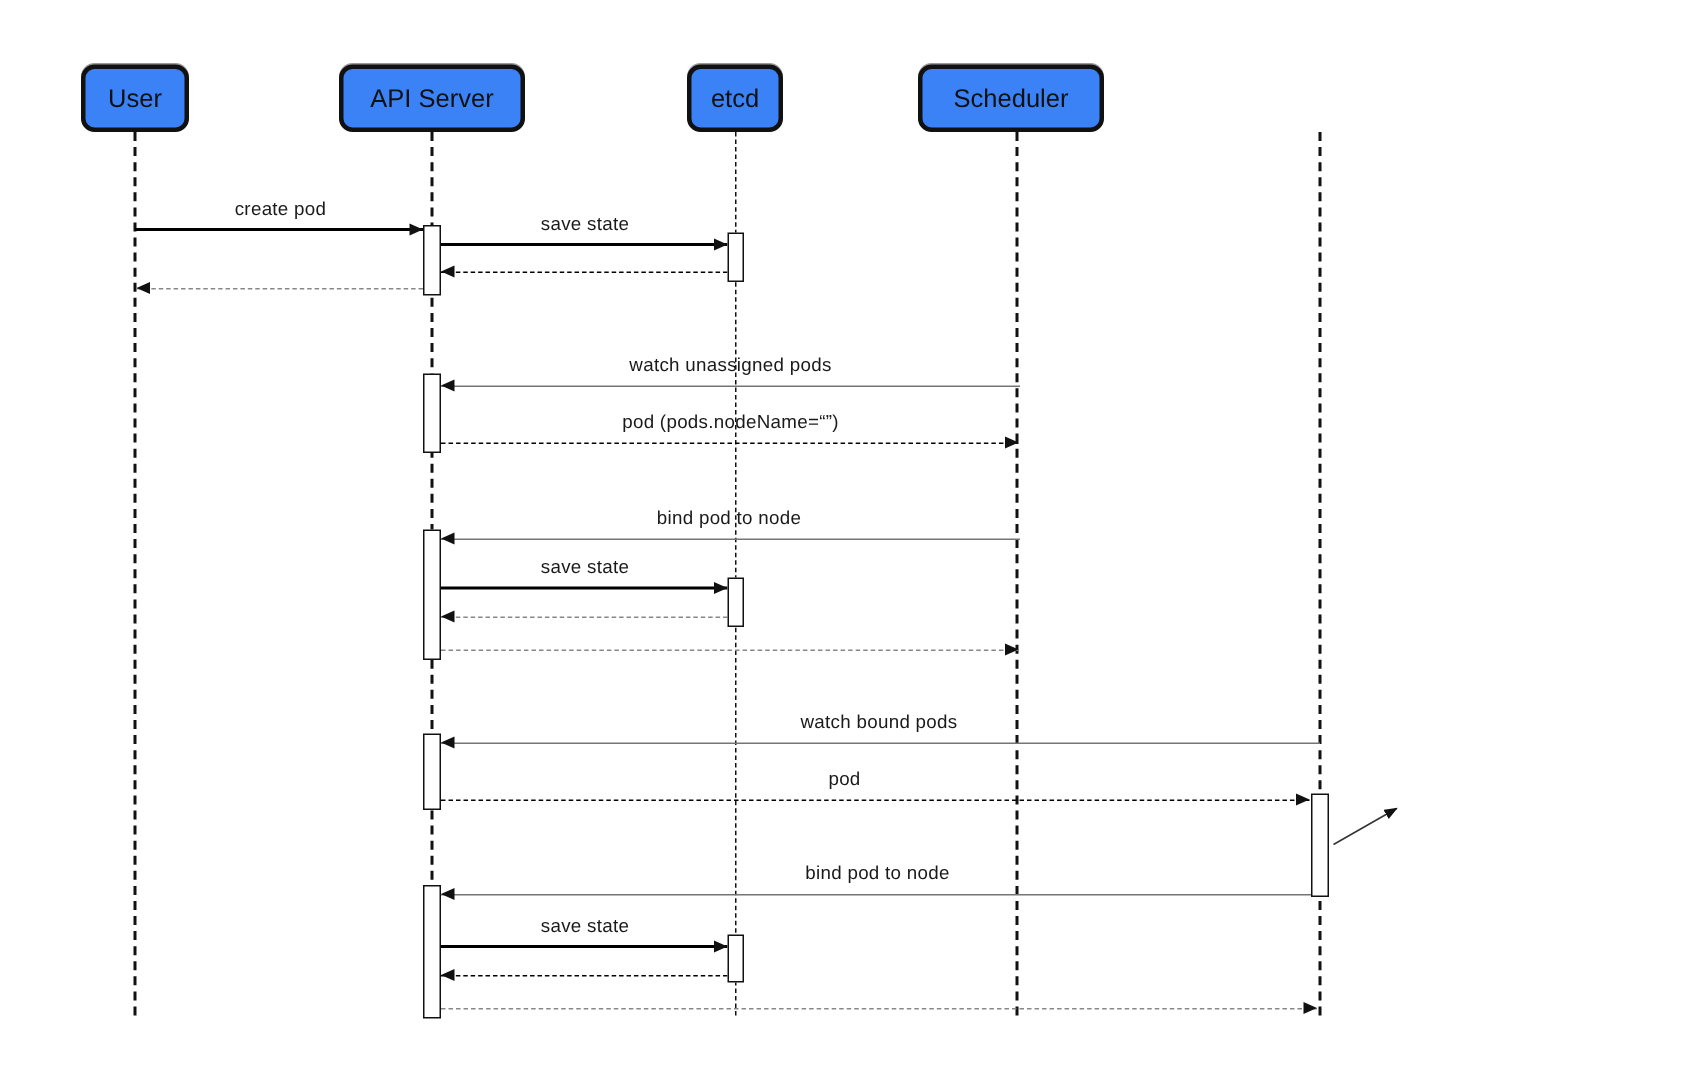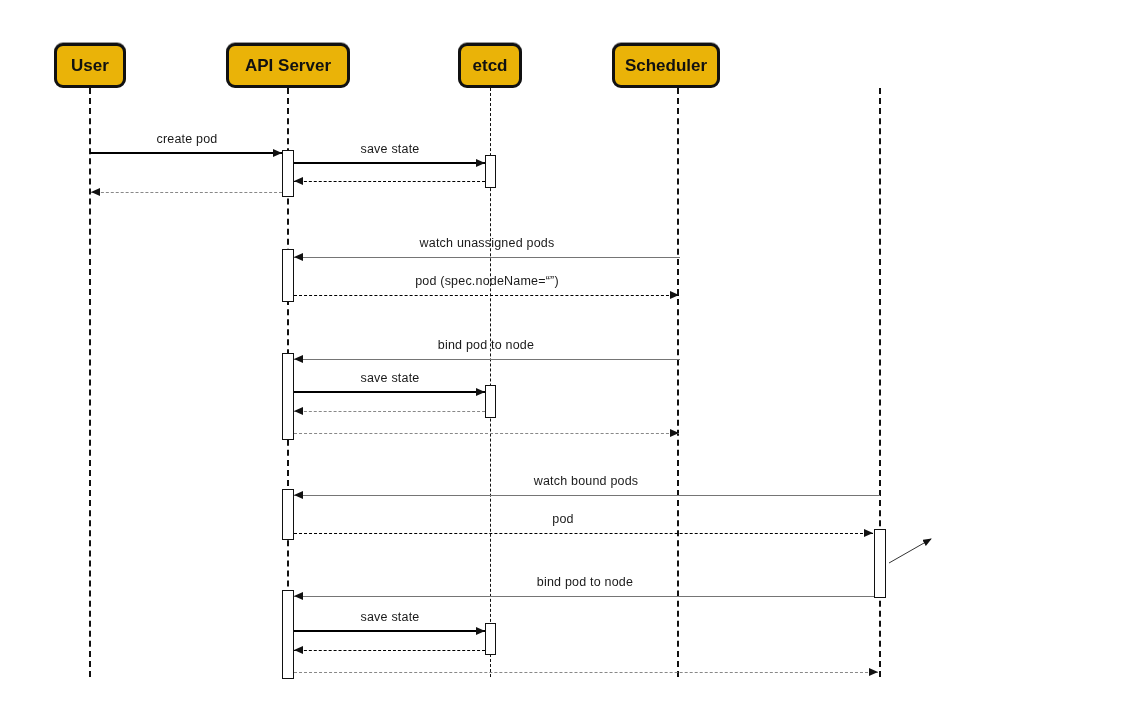--- a/index.html
+++ b/index.html
@@ -1,22 +1,22 @@
 <!DOCTYPE html>
 <html><head>
 <meta charset="utf-8">
 <style>
   html,body{margin:0;padding:0;background:#ffffff;}
   body{font-family:"Liberation Sans","DejaVu Sans",sans-serif;}
   #stage{position:relative;width:1122px;height:715px;background:#ffffff;overflow:hidden;}
   .actor-box{
     position:absolute;top:43px;height:45px;box-sizing:border-box;
-    background:#eab308;border:3px solid #111111;border-radius:9px;
+    background:#3b82f6;border:3px solid #111111;border-radius:9px;
     display:flex;align-items:center;justify-content:center;
-    font-size:17px;font-weight:bold;color:#111111;z-index:6;
+    font-size:17px;font-weight:normal;color:#111111;z-index:6;
     box-shadow:0 -1px 0 #999;
     text-align:right;
   }
   .lifeline{position:absolute;width:0;z-index:1;}
   .activation{
     position:absolute;box-sizing:border-box;background:#ffffff;
     border:1.5px solid #111111;z-index:3;
   }
   .msg-line{position:absolute;height:0;z-index:2;}
   .arrow-head{position:absolute;width:0;height:0;z-index:4;}
@@ -43,21 +43,21 @@
       </marker>
     </defs>
     <line id="note-connector-line" stroke="#333333" stroke-width="1" marker-end="url(#ah)" x1="889" y1="563" x2="931" y2="539"></line>
   </svg>
 <div class="actor-box" style="left: 54px; width: 72px;">User</div>
     <div class="lifeline" style="left: 89px; top: 88px; height: 589px; border-left: 2px dashed rgb(17, 17, 17);"></div>
     <div class="actor-box" style="left: 226px; width: 124px;">API Server</div>
     <div class="lifeline" style="left: 287px; top: 88px; height: 589px; border-left: 2px dashed rgb(17, 17, 17);"></div>
     <div class="actor-box" style="left: 458px; width: 64px;">etcd</div>
     <div class="lifeline" style="left: 489.5px; top: 88px; height: 589px; border-left: 1px dashed rgb(17, 17, 17);"></div>
-    <div class="actor-box" style="left: 612px; width: 108px;">Scheduler</div>
+    <div class="actor-box" style="left: 612px; width: 124px;">Scheduler</div>
     <div class="lifeline" style="left: 677px; top: 88px; height: 589px; border-left: 2px dashed rgb(17, 17, 17);"></div>
     <div class="lifeline" style="left: 879px; top: 88px; height: 589px; border-left: 2px dashed rgb(17, 17, 17);"></div>
     <div class="activation" style="left: 282px; top: 150px; width: 12px; height: 47px;"></div>
     <div class="activation" style="left: 485px; top: 155px; width: 11px; height: 33px;"></div>
     <div class="activation" style="left: 282px; top: 249px; width: 12px; height: 53px;"></div>
     <div class="activation" style="left: 282px; top: 353px; width: 12px; height: 87px;"></div>
     <div class="activation" style="left: 485px; top: 385px; width: 11px; height: 33px;"></div>
     <div class="activation" style="left: 282px; top: 489px; width: 12px; height: 51px;"></div>
     <div class="activation" style="left: 874px; top: 529px; width: 12px; height: 69px;"></div>
     <div class="activation" style="left: 282px; top: 590px; width: 12px; height: 89px;"></div>
@@ -70,21 +70,21 @@
     <div class="msg-label" style="left: 280px; top: 142px;">save state</div>
     <div class="msg-line" style="left: 294px; width: 191px; top: 180.5px; border-top: 1px dashed rgb(0, 0, 0);"></div>
     <div class="arrow-head" style="left: 294px; top: 176.5px; border-top: 4.5px solid transparent; border-bottom: 4.5px solid transparent; border-right: 9px solid rgb(17, 17, 17);"></div>
     <div class="msg-line" style="left: 91px; width: 191px; top: 191.5px; border-top: 1px dashed rgb(136, 136, 136);"></div>
     <div class="arrow-head" style="left: 91px; top: 187.5px; border-top: 4.5px solid transparent; border-bottom: 4.5px solid transparent; border-right: 9px solid rgb(17, 17, 17);"></div>
     <div class="msg-line" style="left: 294px; width: 386px; top: 256.5px; border-top: 1px solid rgb(117, 117, 117);"></div>
     <div class="arrow-head" style="left: 294px; top: 252.5px; border-top: 4.5px solid transparent; border-bottom: 4.5px solid transparent; border-right: 9px solid rgb(17, 17, 17);"></div>
     <div class="msg-label" style="left: 377px; top: 236px;">watch unassigned pods</div>
     <div class="msg-line" style="left: 294px; width: 385px; top: 294.5px; border-top: 1px dashed rgb(0, 0, 0);"></div>
     <div class="arrow-head" style="left: 670px; top: 290.5px; border-top: 4.5px solid transparent; border-bottom: 4.5px solid transparent; border-left: 9px solid rgb(17, 17, 17);"></div>
-    <div class="msg-label" style="left: 377px; top: 274px;">pod (spec.nodeName=“”)</div>
+    <div class="msg-label" style="left: 377px; top: 274px;">pod (pods.nodeName=“”)</div>
     <div class="msg-line" style="left: 294px; width: 386px; top: 358.5px; border-top: 1px solid rgb(117, 117, 117);"></div>
     <div class="arrow-head" style="left: 294px; top: 354.5px; border-top: 4.5px solid transparent; border-bottom: 4.5px solid transparent; border-right: 9px solid rgb(17, 17, 17);"></div>
     <div class="msg-label" style="left: 376px; top: 338px;">bind pod to node</div>
     <div class="msg-line" style="left: 294px; width: 191px; top: 391px; border-top: 2px solid rgb(0, 0, 0);"></div>
     <div class="arrow-head" style="left: 476px; top: 387.5px; border-top: 4.5px solid transparent; border-bottom: 4.5px solid transparent; border-left: 9px solid rgb(17, 17, 17);"></div>
     <div class="msg-label" style="left: 280px; top: 371px;">save state</div>
     <div class="msg-line" style="left: 294px; width: 191px; top: 410.5px; border-top: 1px dashed rgb(136, 136, 136);"></div>
     <div class="arrow-head" style="left: 294px; top: 406.5px; border-top: 4.5px solid transparent; border-bottom: 4.5px solid transparent; border-right: 9px solid rgb(17, 17, 17);"></div>
     <div class="msg-line" style="left: 294px; width: 385px; top: 432.5px; border-top: 1px dashed rgb(136, 136, 136);"></div>
     <div class="arrow-head" style="left: 670px; top: 428.5px; border-top: 4.5px solid transparent; border-bottom: 4.5px solid transparent; border-left: 9px solid rgb(17, 17, 17);"></div>

